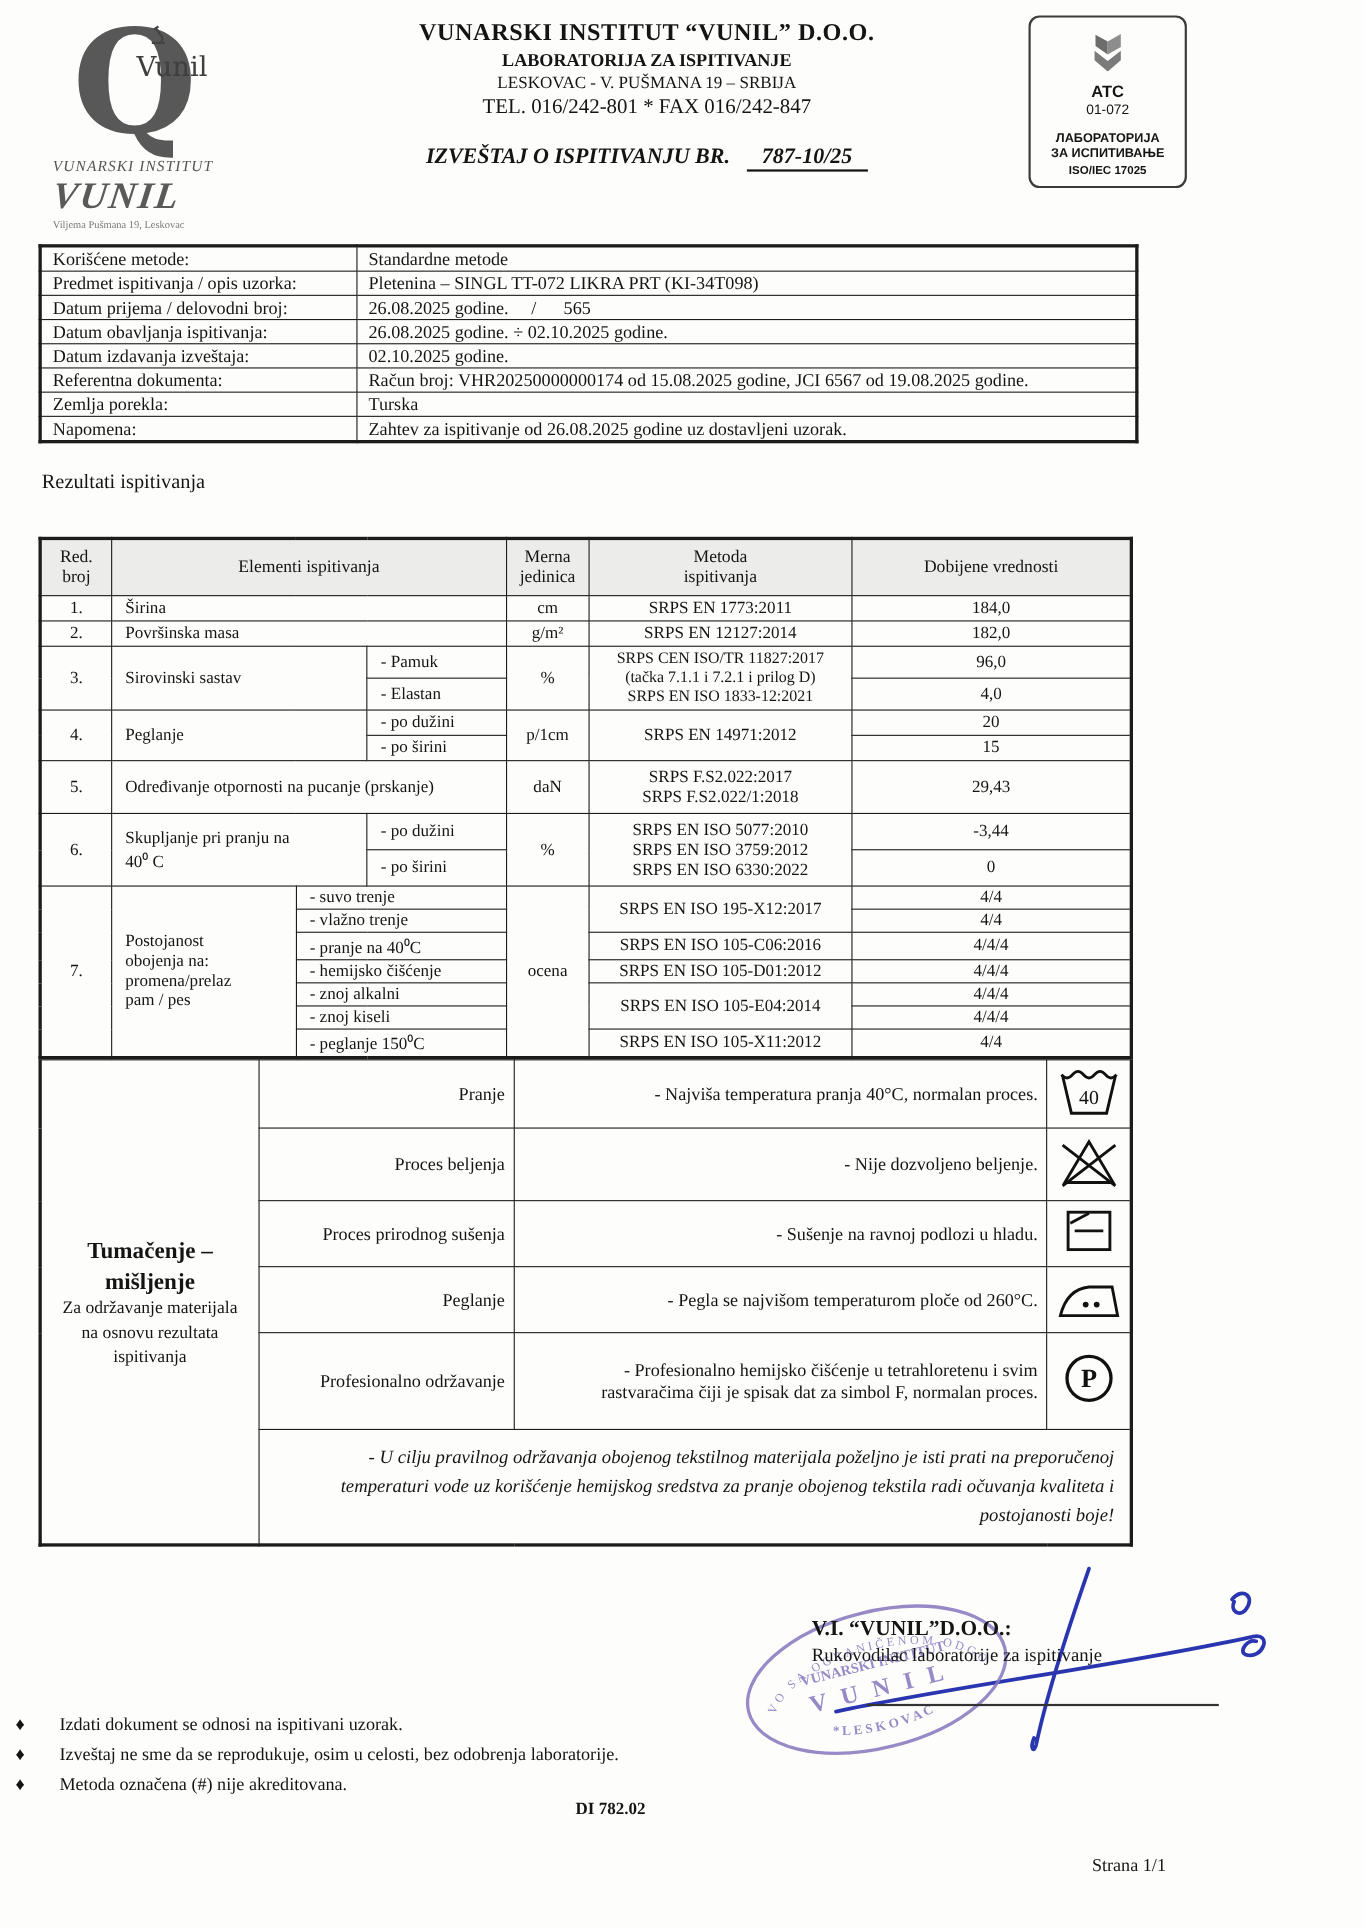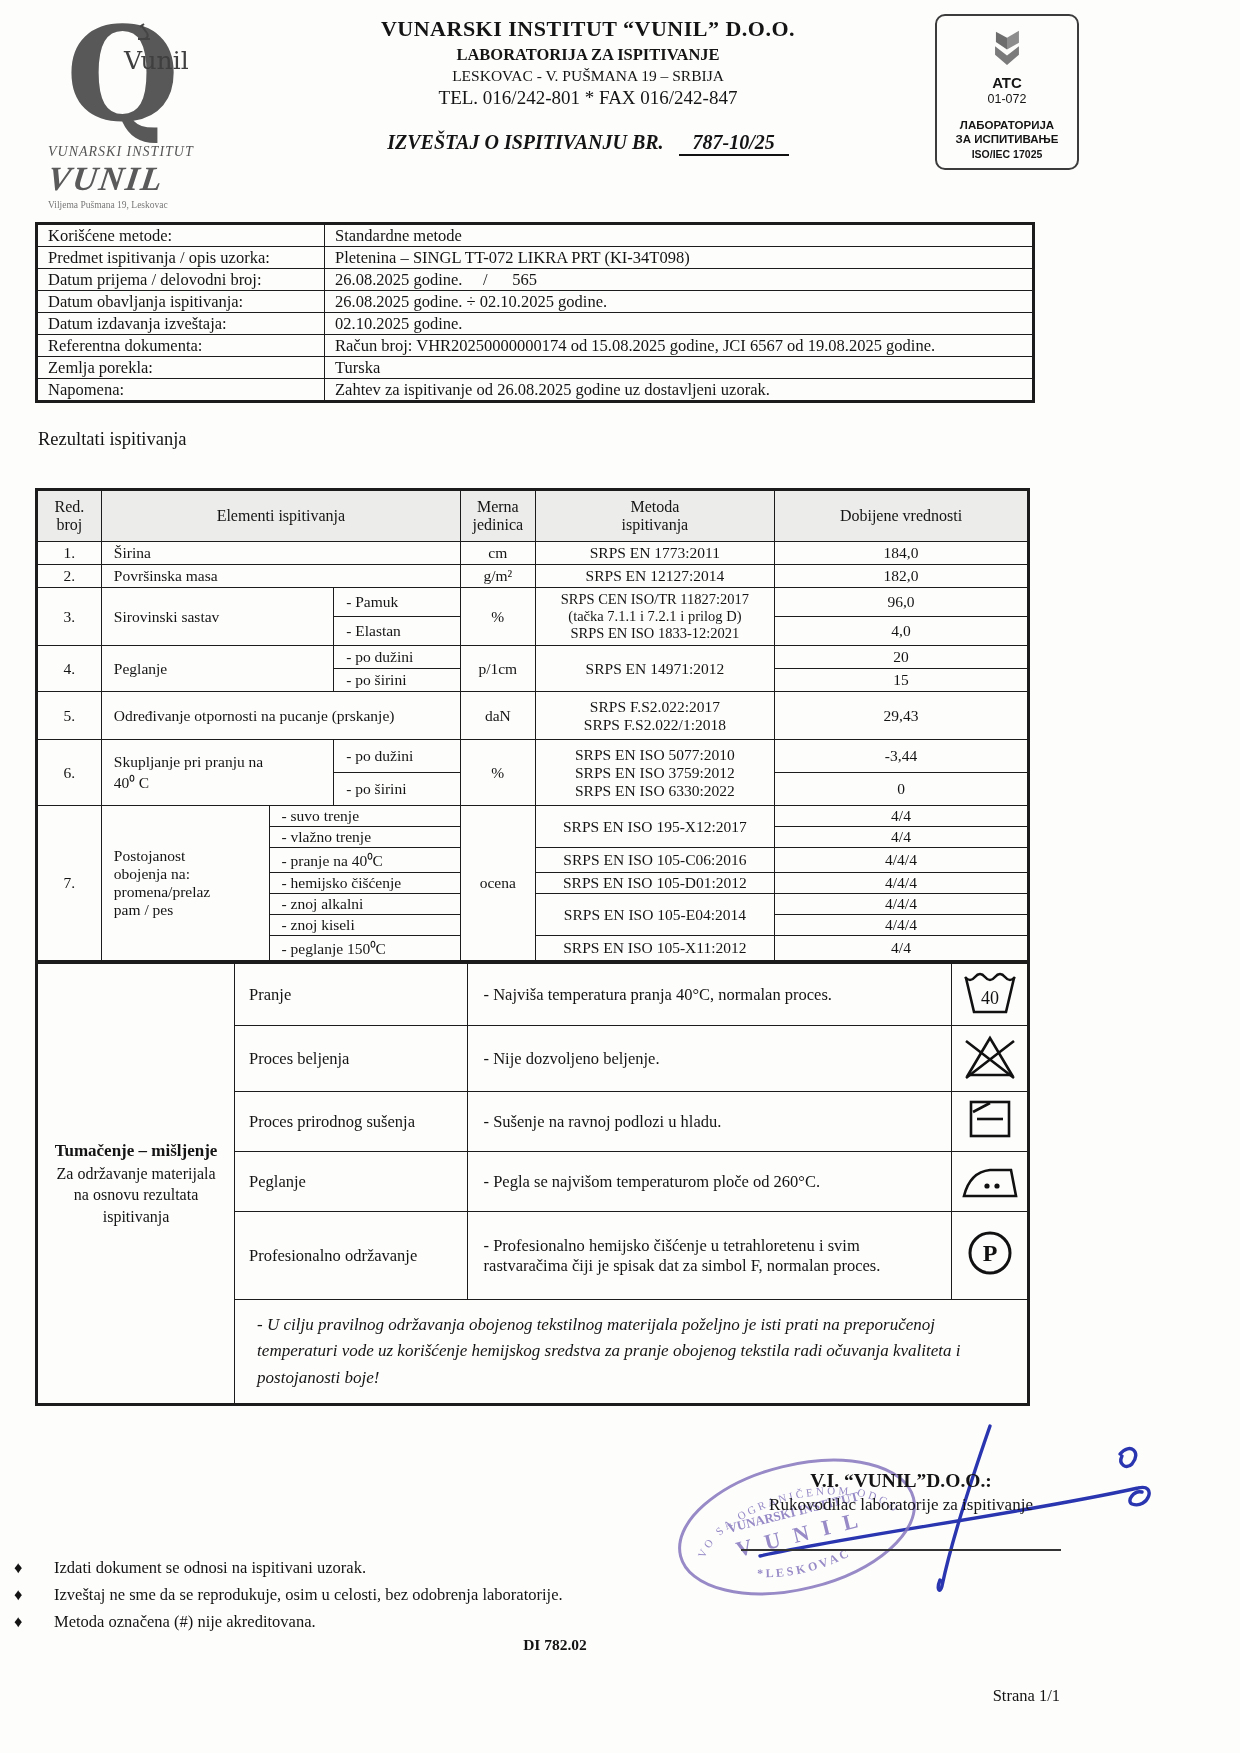--- a/index.html
+++ b/index.html
@@ -37,29 +37,29 @@
            white-space:pre-wrap;}
   .info td.lbl{width:272px;}
   .sect{font-size:18.5px;margin:26px 0 0 38px;}
   .res{margin:38px 0 0 35px;width:995px;border:3px solid #1c1c1c;}
   .res th,.res td{border:1.5px solid #1c1c1c;font-size:15.5px;padding:1px 4px;}
   .res th{background:#ececea;font-weight:normal;font-size:16px;white-space:pre-line;height:48px;}
   .res .tc{text-align:center;}
   .res .nm{padding-left:12px;}
   .preline{white-space:pre-line;}
   .interp{margin:0 0 0 35px;width:995px;border:3px solid #1c1c1c;border-top:1.5px solid #1c1c1c;}
-  .interp td{border:1.5px solid #1c1c1c;font-size:16.5px;padding:2px 8px;}
+  .interp td{border:1.5px solid #1c1c1c;font-size:16.5px;padding:2px 8px;text-align:right;}
   .interp .side{width:184px;text-align:center;font-size:16px;line-height:1.35;}
-  .interp .side b{font-size:17px;font-family:Liberation Serif, serif;}
+  .interp .side b{font-size:21px;font-family:Liberation Serif, serif;}
   .interp .proc{width:214px;padding-left:14px;}
   .interp .desc{width:474px;padding-left:16px;}
   .interp .ic{width:71px;text-align:center;padding:2px;}
   .interp .note{font-style:italic;font-size:17px;line-height:1.55;padding:12px 14px 12px 22px;}
   
-  .sigblock{position:absolute;top:1470px;left:691px;width:420px;text-align:center;}
+  .sigblock{position:absolute;top:1470px;left:738px;width:420px;text-align:left;}
   .sig-co{font-weight:bold;font-size:19.5px;}
   .sig-role{font-size:17px;margin-top:3px;}
   .sig-line{width:320px;border-top:2px solid #333;margin:34px auto 3px auto;}
   .sig-name{font-size:18.5px;}
   .stamp{position:absolute;top:1458px;left:668px;transform:rotate(-14deg);opacity:.85;}
   .sigstroke{position:absolute;top:1418px;left:690px;}
   .foot{position:absolute;top:1558px;left:12px;font-size:16.5px;}
   .foot .row{margin-bottom:7px;display:flex;}
   .foot .dia{width:30px;text-align:left;padding-left:2px;}
   .foot .tx{padding-left:10px;}

